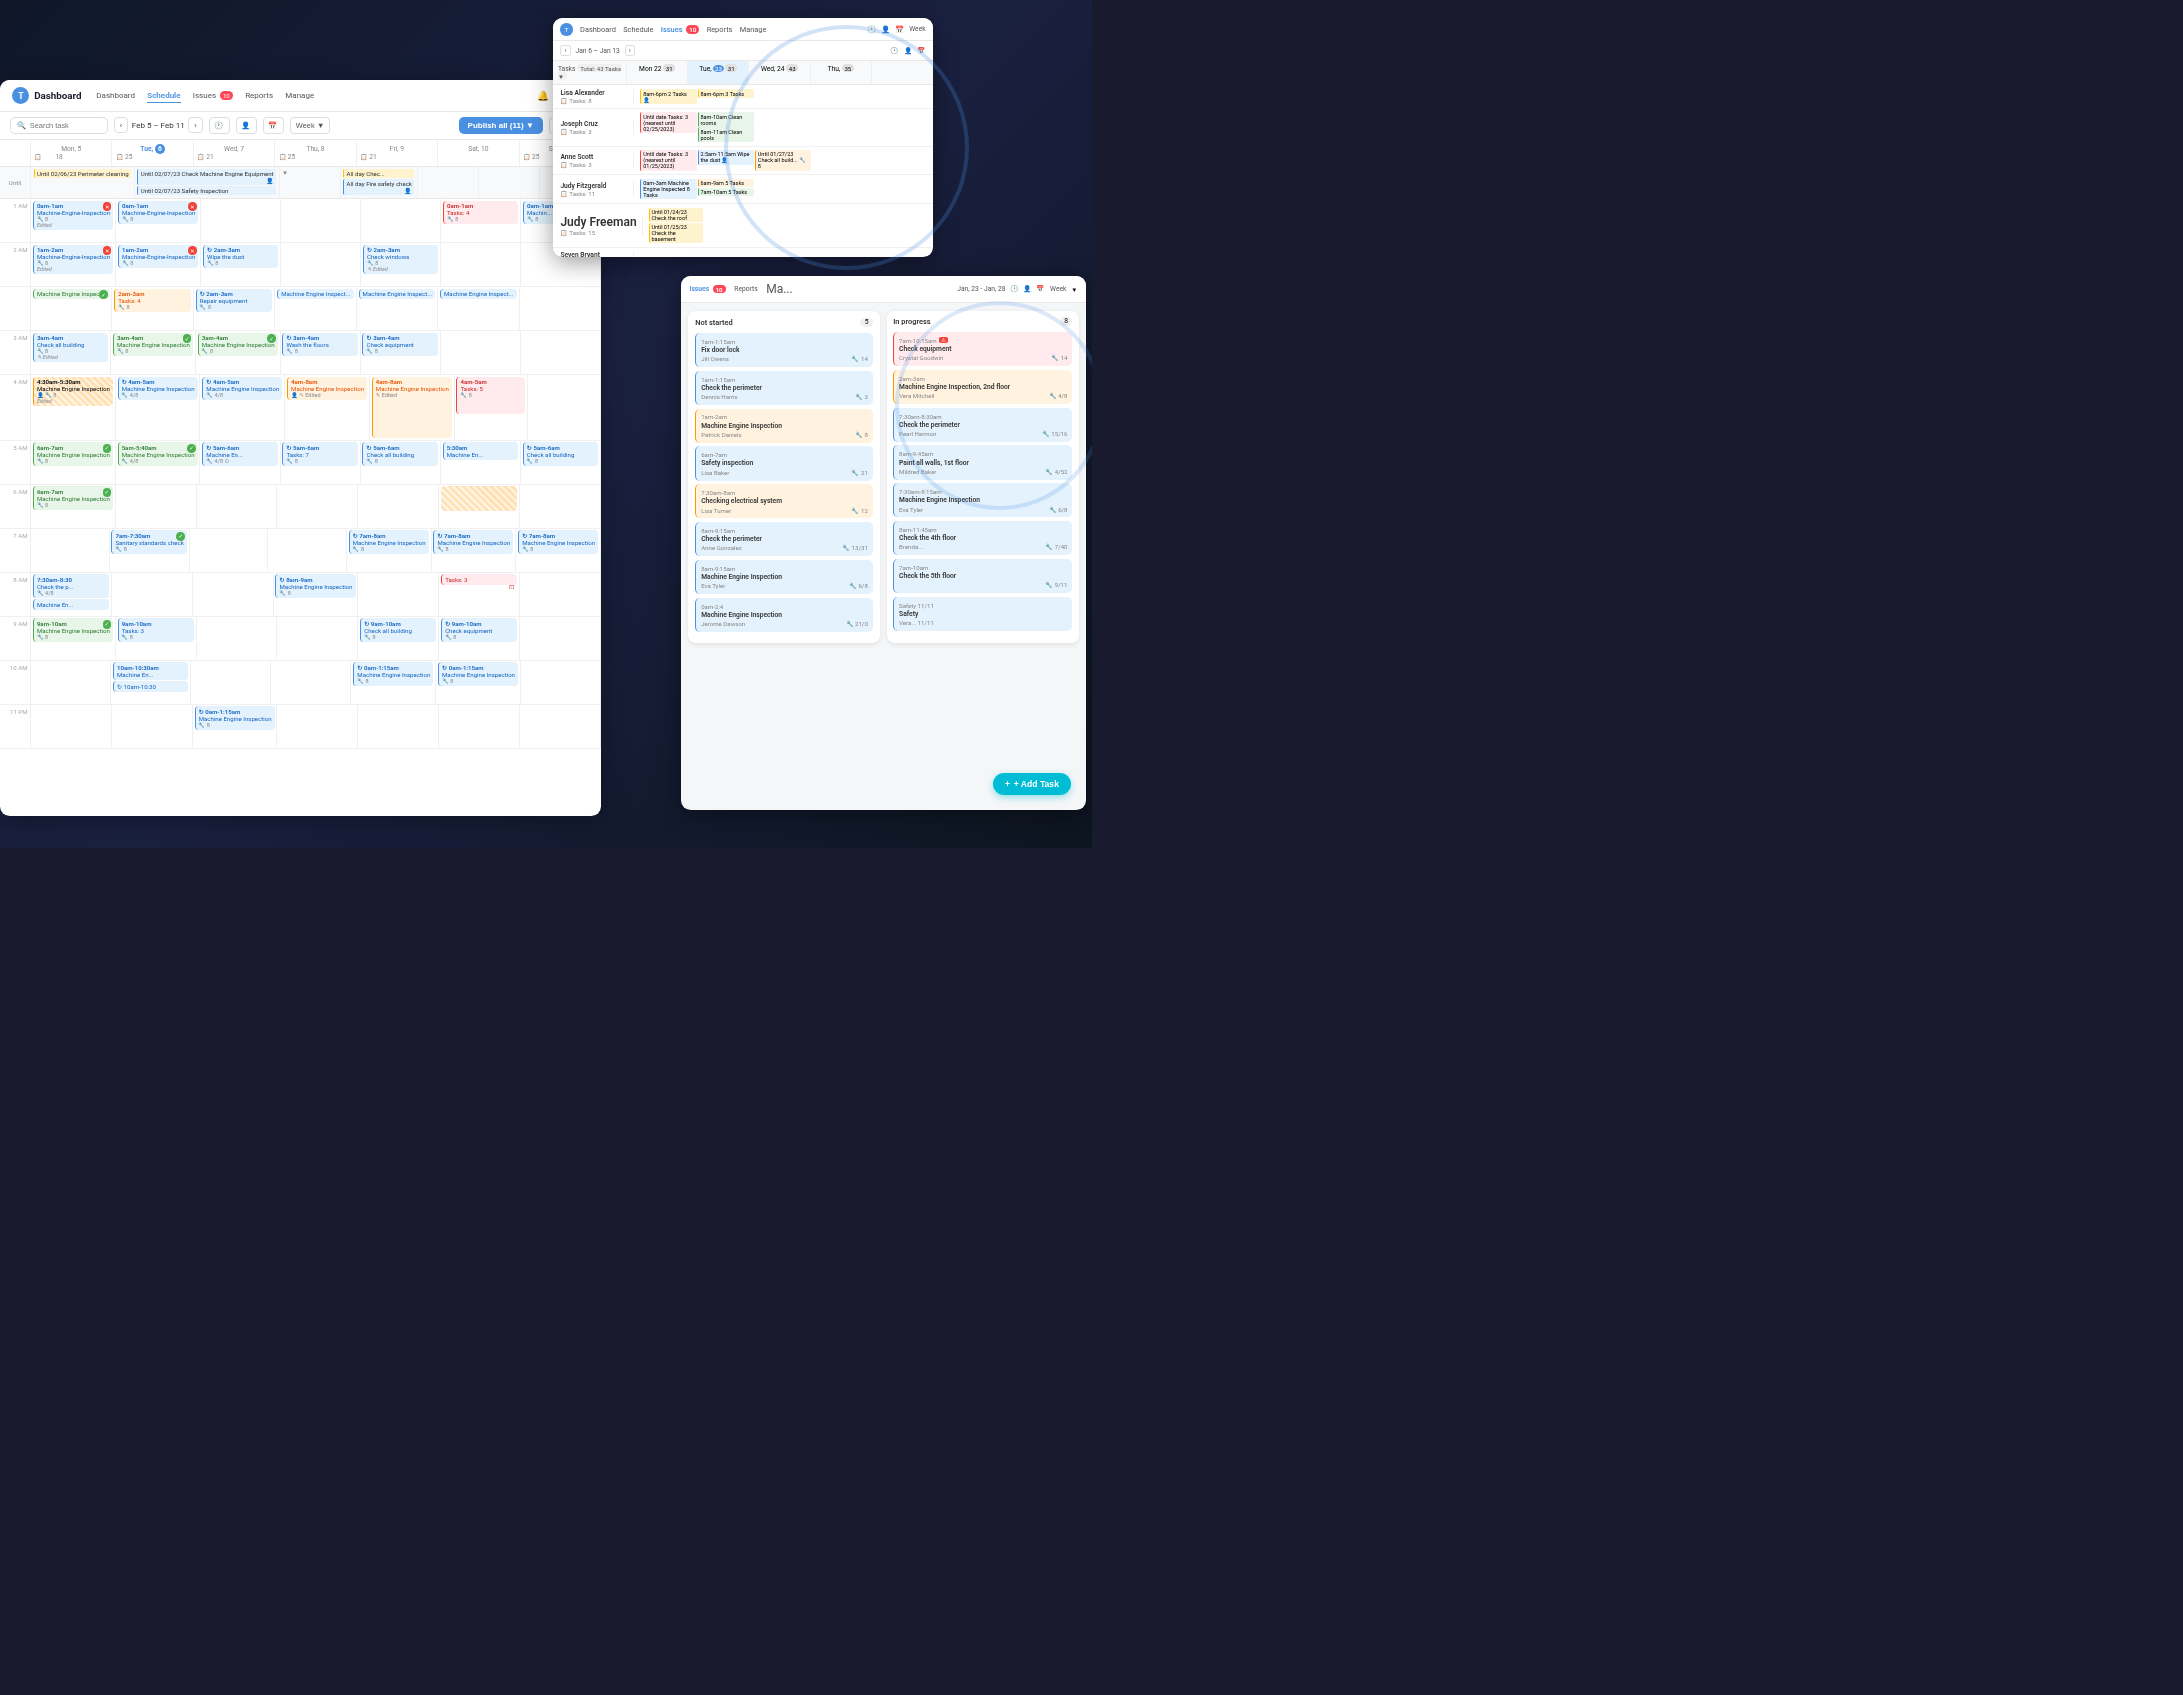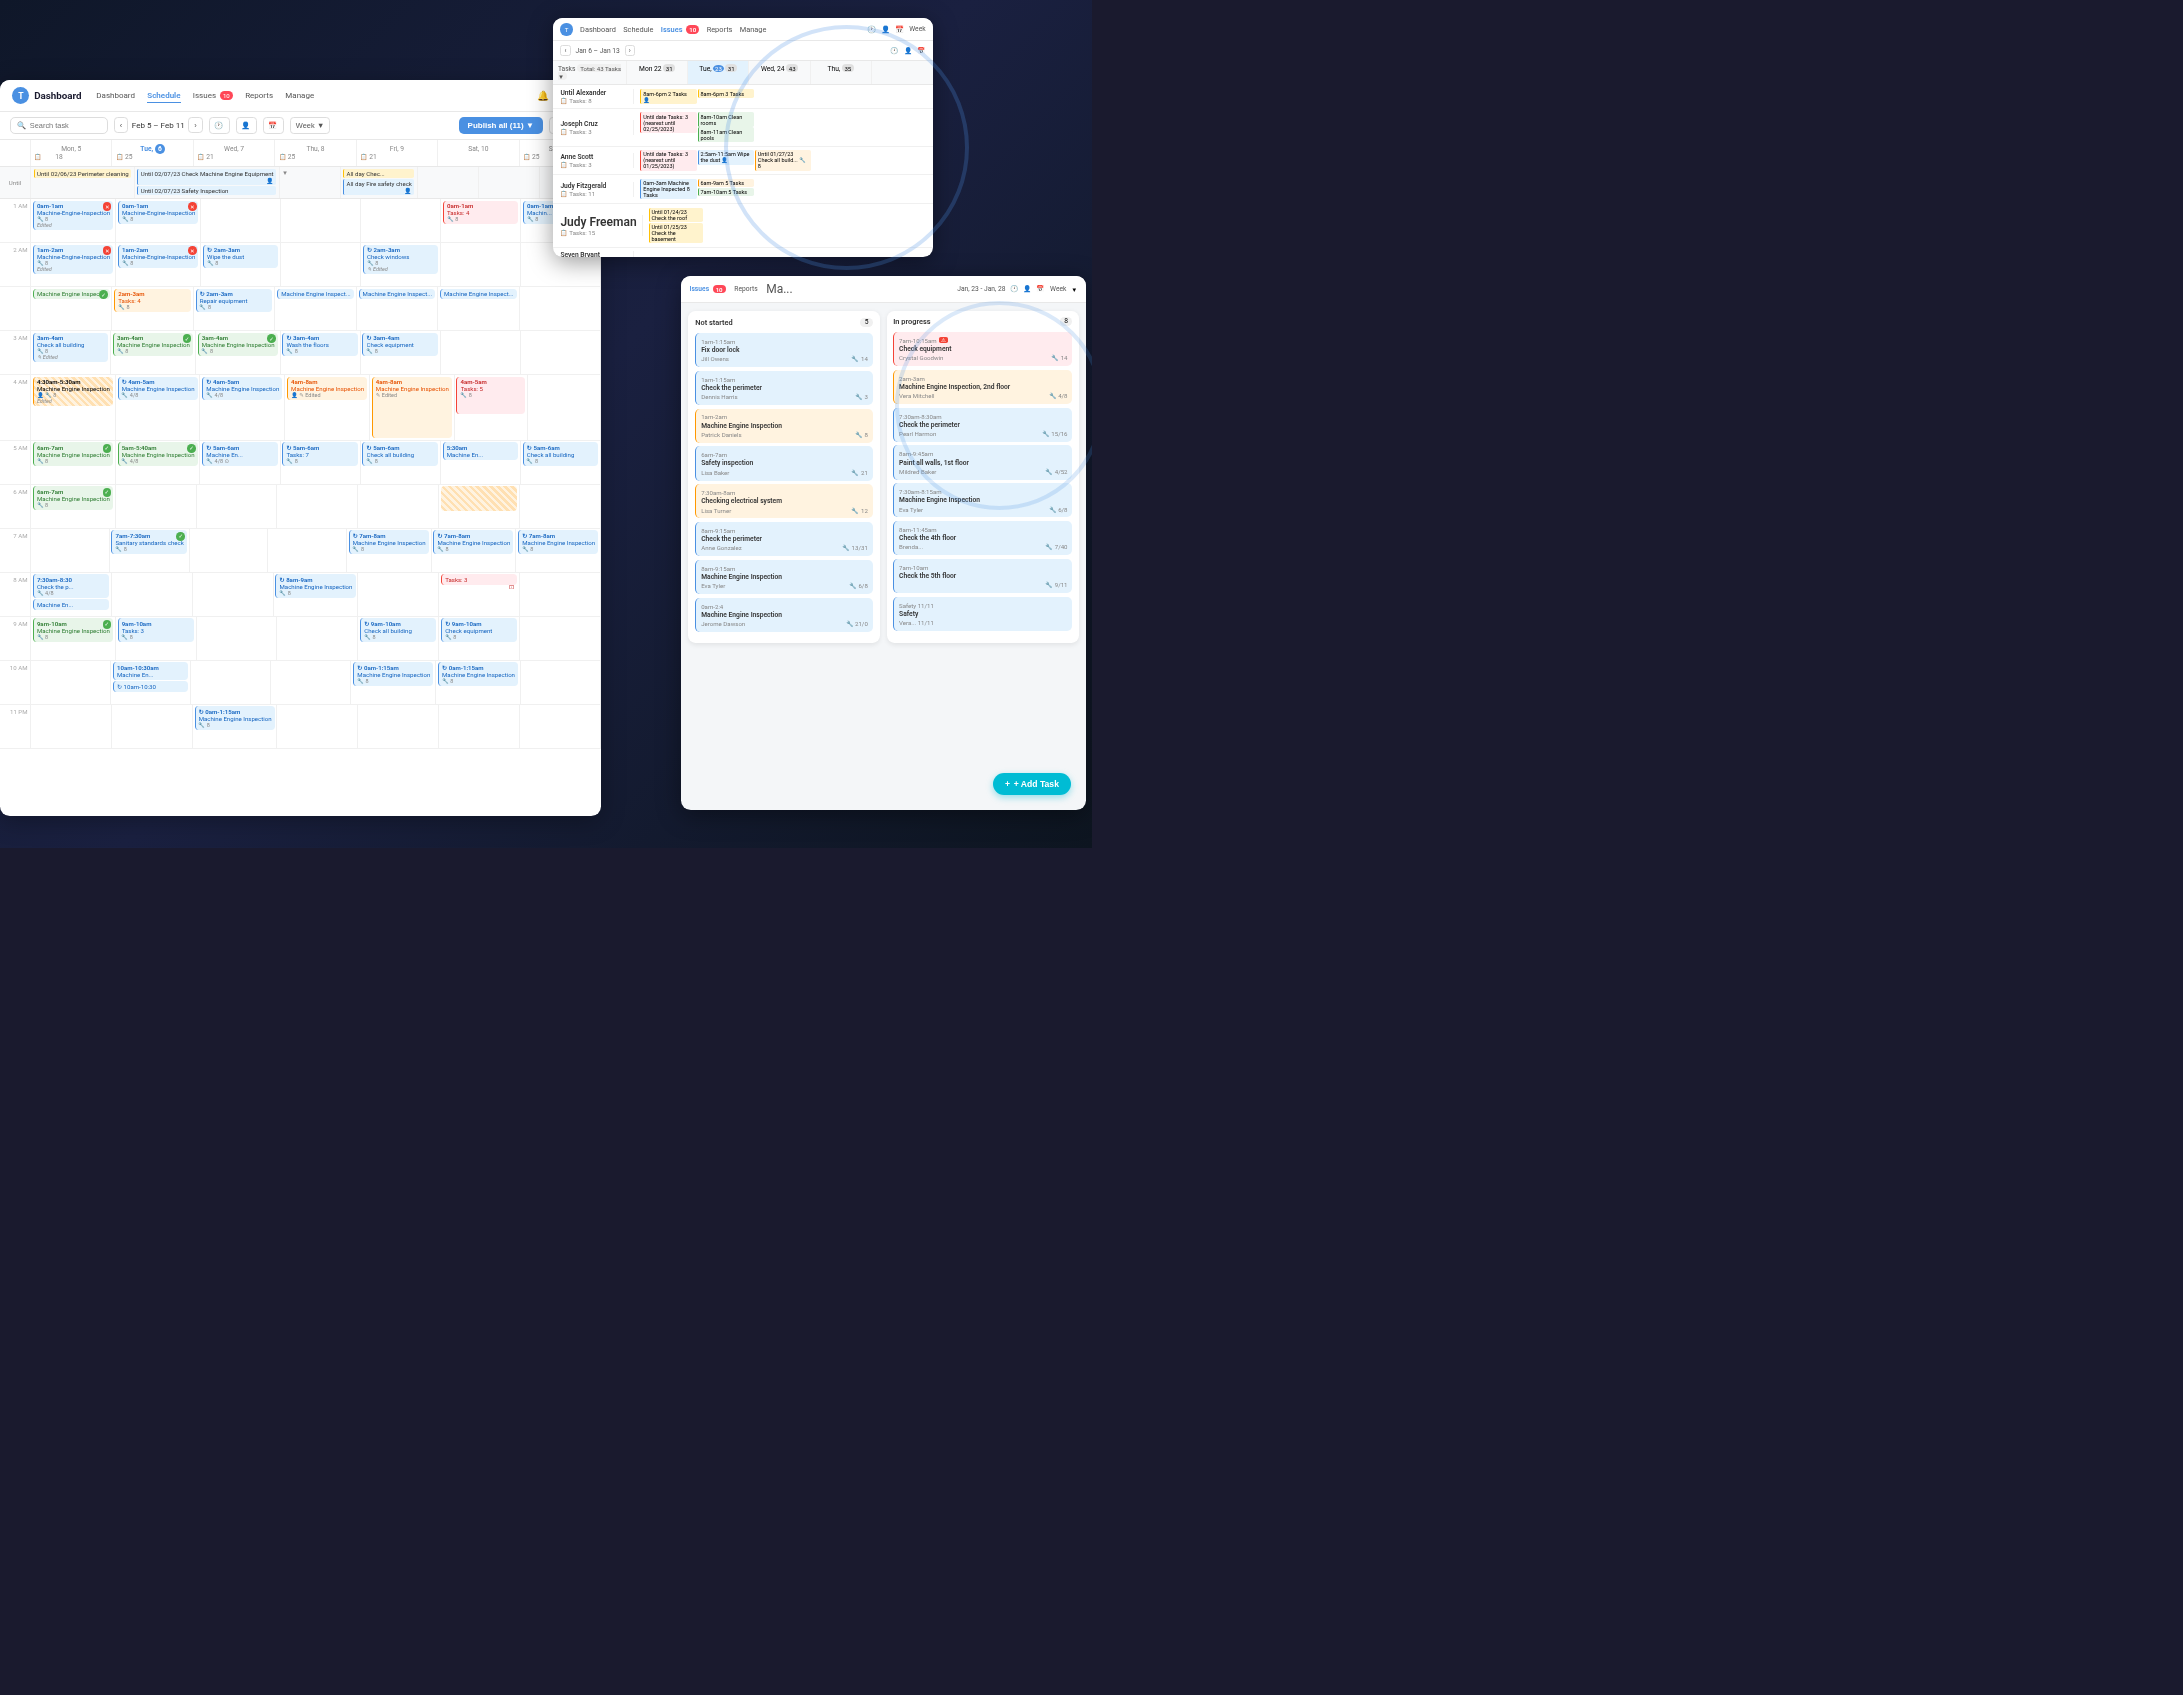--- a/index.html
+++ b/index.html
@@ -1024,21 +1024,21 @@
     <div style="padding:3.7px 2.5px;border-right:0.6px solid #f0f0f0;text-align:center;background:#e3f2fd;">Tue, <span style="background:#4A90E2;color:white;border-radius:50%;padding:0 1.8px;font-size:6.1px;">23</span> <span style="background:#e0e0e0;border-radius:4.9px;padding:0.6px 2.5px;font-size:6.1px;">31</span></div>
     <div style="padding:3.7px 2.5px;border-right:0.6px solid #f0f0f0;text-align:center;">Wed, 24 <span style="background:#e0e0e0;border-radius:4.9px;padding:0.6px 2.5px;font-size:6.1px;">43</span></div>
     <div style="padding:3.7px 2.5px;border-right:0.6px solid #f0f0f0;text-align:center;">Thu, <span style="background:#e0e0e0;border-radius:4.9px;padding:0.6px 2.5px;font-size:6.1px;">35</span></div>
     <div style="padding:3.7px 2.5px;text-align:center;"></div>
   </div>
 
   <div>
 
     <div class="person-row">
       <div style="min-width:74px;border-right:0.6px solid #f0f0f0;padding-right:4.9px;">
-        <div style="font-size:6.7px;font-weight:600;color:#333;">Until Alexander</div>
+        <div style="font-size:6.7px;font-weight:600;color:#333;">Lisa Alexander</div>
         <div style="font-size:6.1px;color:#888;display:flex;align-items:center;gap:1.2px;">📋 Tasks: 8</div>
       </div>
       <div style="flex:1;display:grid;grid-template-columns:repeat(5,1fr);gap:1.2px;">
         <div>
           <div style="background:#fff3cd;border-left:1.2px solid #ffc107;border-radius:1.8px;padding:1.2px 1.8px;font-size:5.5px;">8am-6pm 2 Tasks 👤</div>
         </div>
         <div>
           <div style="background:#fff3cd;border-left:1.2px solid #ffc107;border-radius:1.8px;padding:1.2px 1.8px;font-size:5.5px;">8am-6pm 3 Tasks</div>
         </div>
         <div></div>

